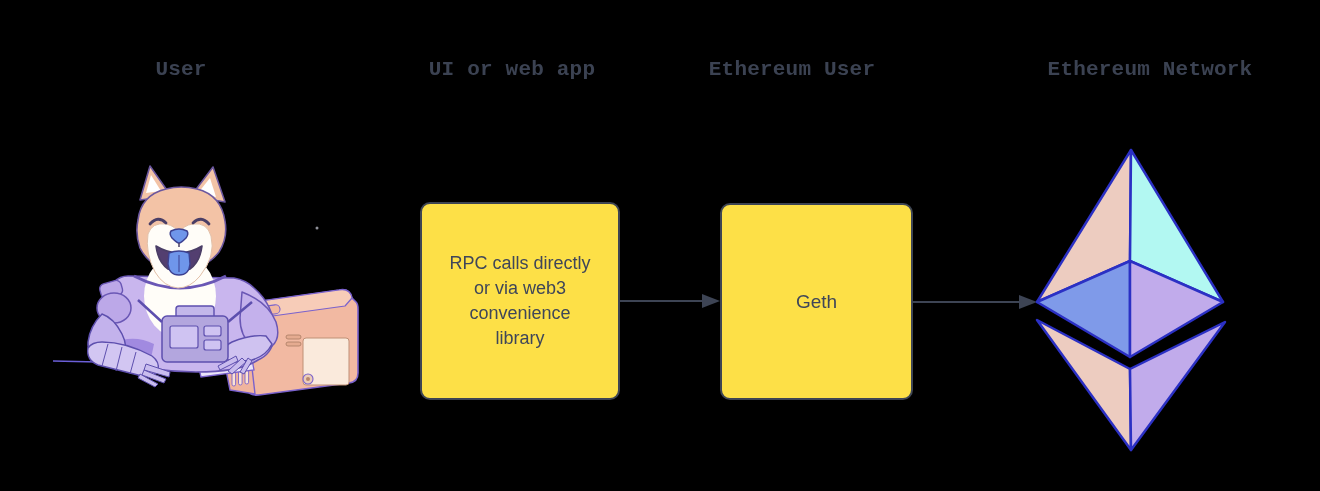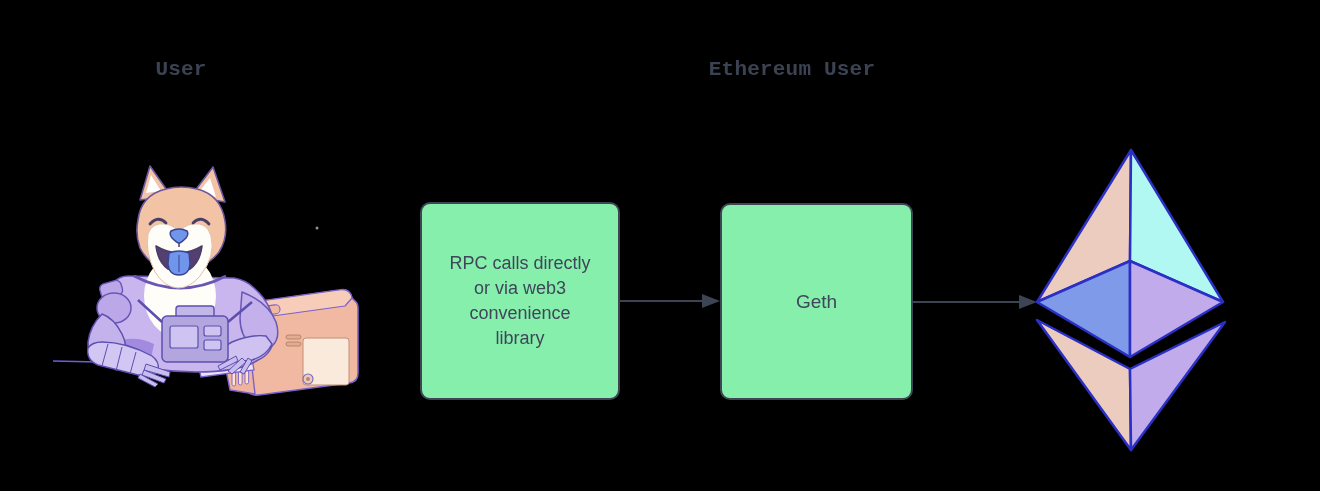--- a/index.html
+++ b/index.html
@@ -8,34 +8,36 @@
     background:#000000; overflow:hidden;
     font-family:"Liberation Sans", sans-serif;
   }
   .heading {
     position:absolute; top:58px; transform:translateX(-50%);
     font-size:21px; font-weight:bold; color:#3b4252;
     white-space:nowrap; letter-spacing:0.2px;font-family:Liberation Mono, monospace;
   }
   .node-box {
     position:absolute; box-sizing:border-box;
-    background:#86efac; border:2px solid #3e4553; border-radius:10px;
+    background:#fde047; border:2px solid #3e4553; border-radius:10px;
     display:flex; align-items:center; justify-content:center;
     text-align:center; color:#3f4659; font-size:18px; line-height:25px;
   }
   .node-box .multiline { white-space:pre-line; }
   .abs { position:absolute; }
 </style>
 </head>
 <body>
 
 <div class="stage">
 
   <div class="heading" style="left:181px;">User</div>
+  <div class="heading" style="left:512px;">UI or web app</div>
   <div class="heading" style="left:792px;">Ethereum User</div>
+  <div class="heading" style="left:1150px;">Ethereum Network</div>
 
   <svg class="abs" style="left:50px; top:158px;" width="320" height="240" viewBox="0 0 320 240">
 
     <line x1="3" y1="203" x2="48" y2="204" stroke="#6b5fd8" stroke-width="1.6"></line>
 
     <circle cx="267" cy="70" r="1.5" fill="#8f9099"></circle>
 
     <g stroke-linejoin="round">
       <path d="M197,230 L201,156 Q202,146 211,143 L289,132 Q300,130 302,140 L306,144 Q308,146 308,151 L308,215 Q308,224 299,225 L209,237 Q198,238 197,230 Z" fill="#f2b9a2" stroke="#7a62cc" stroke-width="1.6"></path>
       <path d="M201,156 Q202,146 211,143 L289,132 Q300,130 302,140 L295,148 L208,160 Q201,161 201,156 Z" fill="#f7ccb8" stroke="#7a62cc" stroke-width="1.2"></path>

